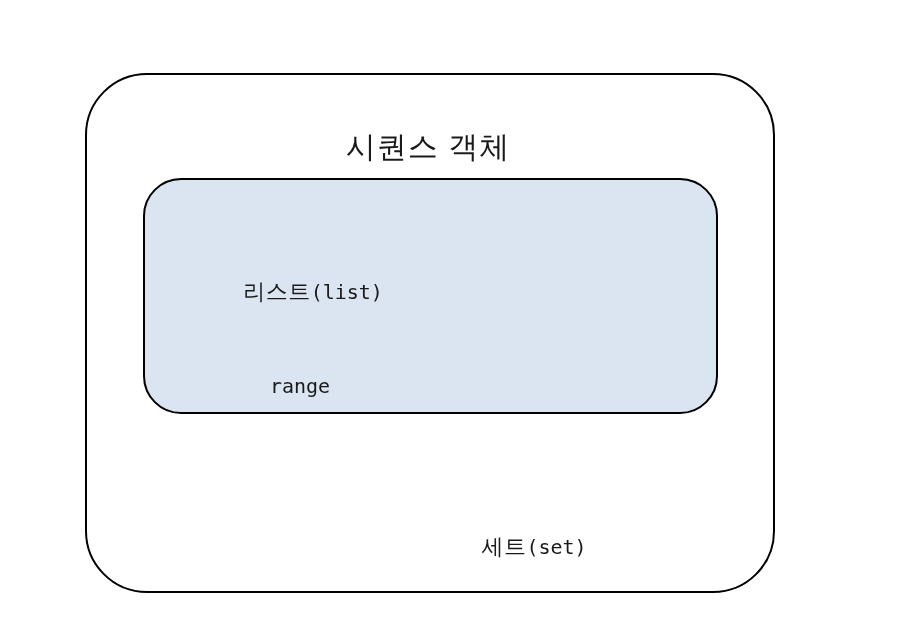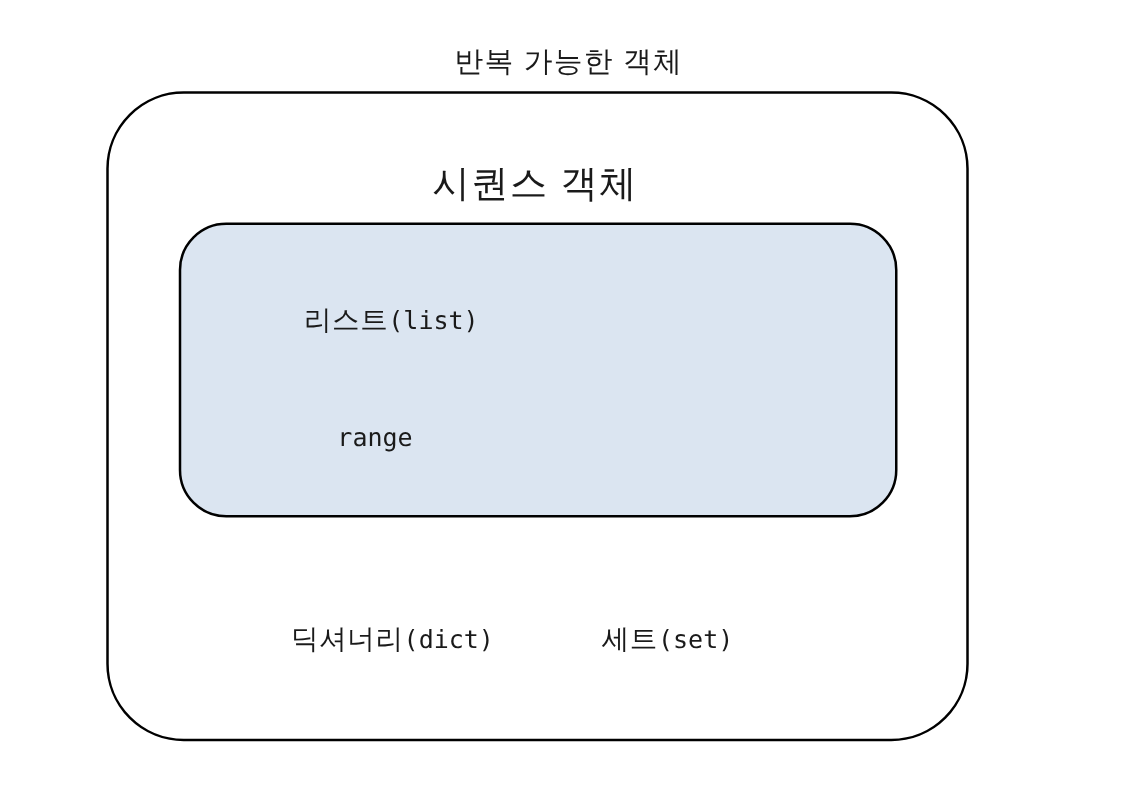--- a/index.html
+++ b/index.html
@@ -53,20 +53,21 @@
     height: 236px;
     border: 2.5px solid #000000;
     border-radius: 38px;
     box-sizing: border-box;
   }
   .item {
     position: absolute;
     transform: translate(-50%, -50%);
     white-space: nowrap;
     font-size: 22px;
+    margin-top: 36px;
   }
   .item .ko {
     font-family: "Liberation Sans", sans-serif;
     letter-spacing: 0.5px;
   }
   .item .code {
     font-family: "DejaVu Sans Mono", monospace;
     font-size: 20px;
   }
   
@@ -75,39 +76,35 @@
   .pos-range { left: 300px; top: 350px; }
   .pos-str   { left: 540px; top: 350px; }
   .pos-dict  { left: 314px; top: 511px; }
   .pos-set   { left: 534px; top: 511px; }
 </style>
 </head>
 <body>
 
 <div class="canvas" style="background: rgb(255, 255, 255);">
 
-  <div class="diagram-title">반복 가능한 객체</div>
 
   <div class="outer-box" style="border-color: rgb(0, 0, 0);"></div>
 
   <div class="sequence-label">시퀀스 객체</div>
 
   <div class="inner-box" style="background: rgb(219, 229, 241); border-color: rgb(0, 0, 0);"></div>
 
   <div class="item pos-list">
     <span class="ko">리스트</span><span class="code">(list)</span>
   </div>
 
 
   <div class="item pos-range">
     <span class="ko"></span><span class="code">range</span>
   </div>
 
 
-  <div class="item pos-dict">
-    <span class="ko">딕셔너리</span><span class="code">(dict)</span>
-  </div>
 
   <div class="item pos-set">
     <span class="ko">세트</span><span class="code">(set)</span>
   </div>
 
 </div>
 
 </body></html>

